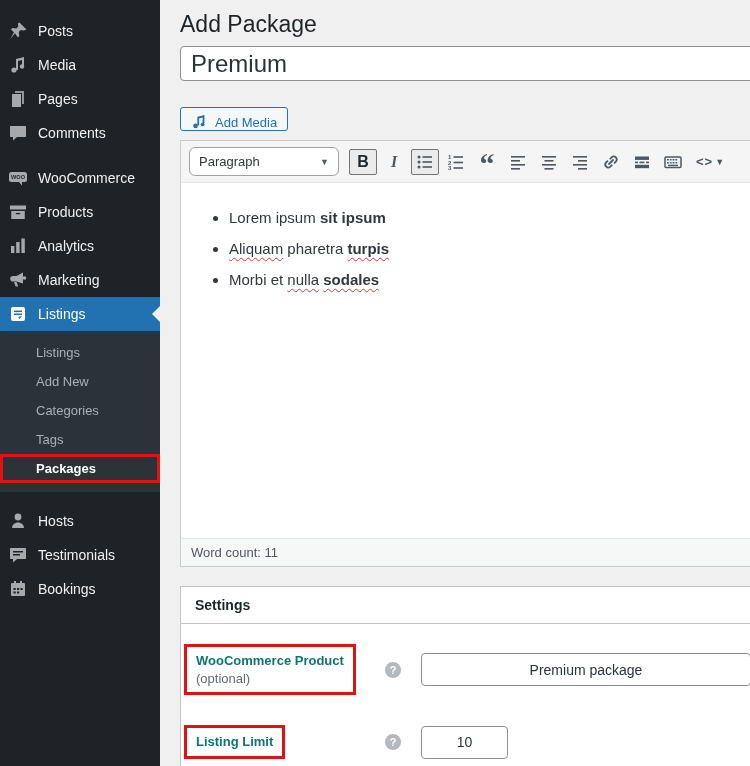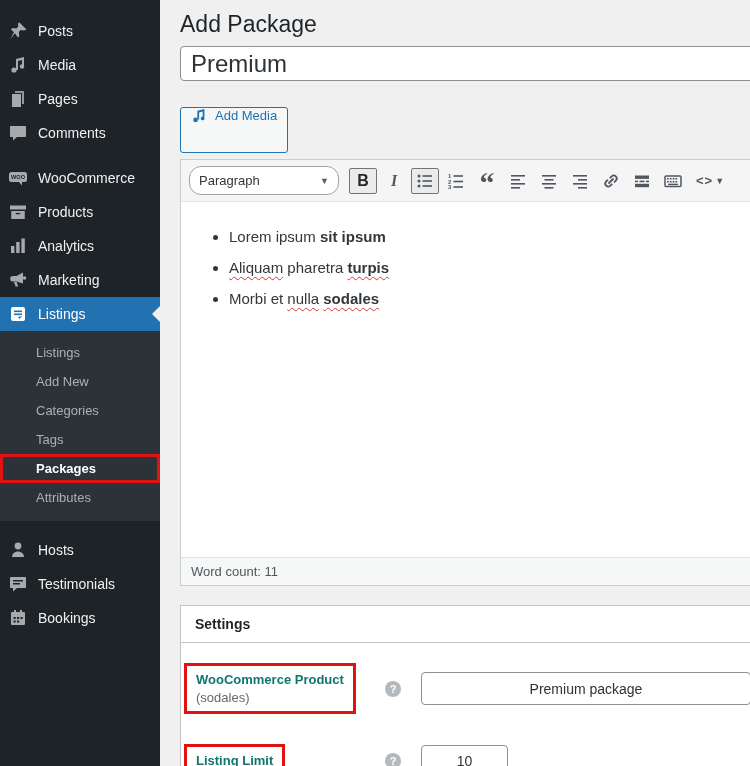--- a/index.html
+++ b/index.html
@@ -20,29 +20,29 @@
   .smi { display:block; padding:7px 12px 7px 36px; font-size:13px; color:#a8b0b8; cursor:pointer; }
   .smi.current { color:#fff; font-weight:bold; border:3px solid #e01313; padding:4px 12px 4px 33px; }
   .grp-bottom { margin-top:12px; }
   svg { display:block; }
 
   
   .main { flex:1; padding:0 0 0 20px; }
   .page-title { font-size:23px; font-weight:400; color:#1d2327; padding:9px 0 0; line-height:30px; }
   .title-input { display:block; width:690px; height:35px; margin-top:7px; border:1px solid #8c8f94; border-radius:4px;
                  background:#fff; font-family:"Liberation Sans",sans-serif; font-size:24px; color:#2c3338; padding:2px 10px; outline:none; }
-  .media-btn { margin-top:26px; height:46px; display:inline-flex; align-items:flex-start; gap:6px; padding:0 10px;
+  .media-btn { margin-top:26px; height:24px; display:inline-flex; align-items:flex-end; gap:6px; padding:0 10px;
                background:#f6f7f7; border:1px solid #2271b1; border-radius:3px; color:#2271b1; font-size:13px; cursor:pointer;
                font-family:"Liberation Sans",sans-serif; }
   .media-btn .ico { width:18px; height:16px; color:#2271b1; }
 
   
   .editor { width:690px; margin-top:6px; border:1px solid #c9ccd0; background:#fff; }
   .toolbar { background:#f5f5f5; border-bottom:1px solid #e2e4e7; padding:6px 8px; display:flex; align-items:center; }
-  .para-select { width:150px; height:29px; background:#fff; border:1px solid #9ea3a8; border-radius:12px; display:flex;
+  .para-select { width:150px; height:29px; background:#fff; border:1px solid #9ea3a8; border-radius:6px; display:flex;
                  align-items:center; justify-content:space-between; padding:0 9px; font-size:13px; color:#32373c; cursor:pointer; margin-right:10px; }
   .para-select .caret { font-size:9px; color:#555d66; }
   .tb { width:28px; height:26px; display:inline-flex; align-items:center; justify-content:center; color:#50575e;
         background:transparent; border:1px solid transparent; border-radius:2px; margin-right:3px; cursor:pointer; }
   .tb.on { background:#ebebeb; border-color:#707579; }
   .tb .bold-g { font-weight:bold; font-size:16px; color:#23282d; }
   .tb .italic-g { font-family:"Liberation Serif",serif; font-style:italic; font-size:16px; font-weight:bold; }
   .tb .quote-g::before { content:"\201C"; font-family:"Liberation Serif",serif; font-weight:bold; font-size:30px; line-height:10px; position:relative; top:7px; }
   .tb .code-g { font-weight:bold; font-size:13px; letter-spacing:1px; }
   .tb-caret { font-size:9px; color:#50575e; margin-left:2px; }
@@ -173,21 +173,20 @@
       <span class="lbl">Listings</span>
       <span class="notch"></span>
     </div>
 
     <div class="submenu">
       <a class="smi">Listings</a>
       <a class="smi">Add New</a>
       <a class="smi">Categories</a>
       <a class="smi">Tags</a>
       <a class="smi current">Packages</a>
-      <a class="smi">Attributes</a>
     </div>
 
     <div class="grp-bottom">
       <div class="mi">
         <span class="ico">
           <svg width="20" height="20" viewBox="0 0 20 20" fill="currentColor">
               <circle cx="10" cy="6" r="3.4"></circle>
               <path d="M4 17c0-3.3 2.7-5.6 6-5.6s6 2.3 6 5.6z"></path>
             </svg>
         </span>
@@ -361,21 +360,21 @@
   <section class="postbox">
     <div class="postbox-header">
       <span>Settings</span>
     </div>
     <div class="pb-body">
 
       <div class="frow">
         <div class="flabel-col">
           <span class="red-box">
             <div class="flabel">WooCommerce Product</div>
-            <div class="fsub">(sodales)</div>
+            <div class="fsub">(optional)</div>
           </span>
         </div>
         <span class="help-dot"></span>
         <input class="ffield wide" type="text" value="Premium package" style="">
       </div>
 
       <div class="frow">
         <div class="flabel-col">
           <span class="red-box">
             <div class="flabel">Listing Limit</div>

